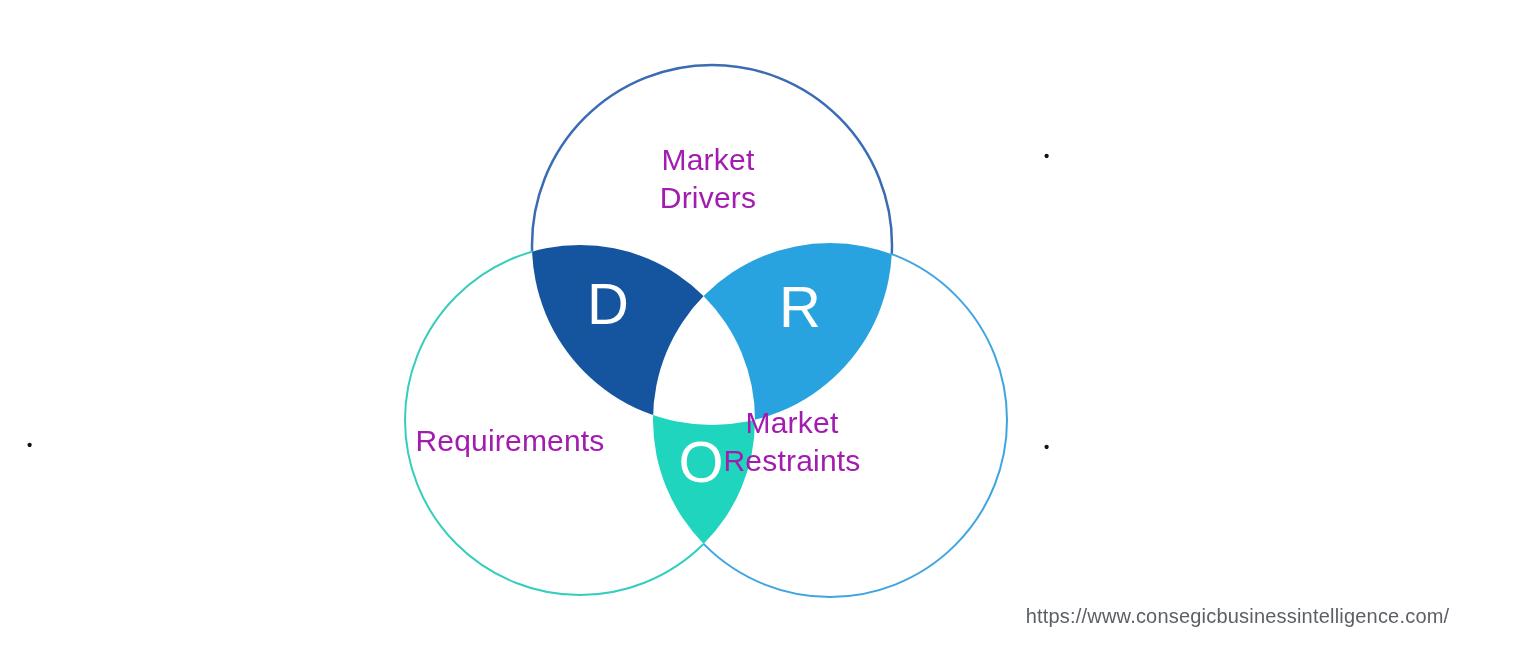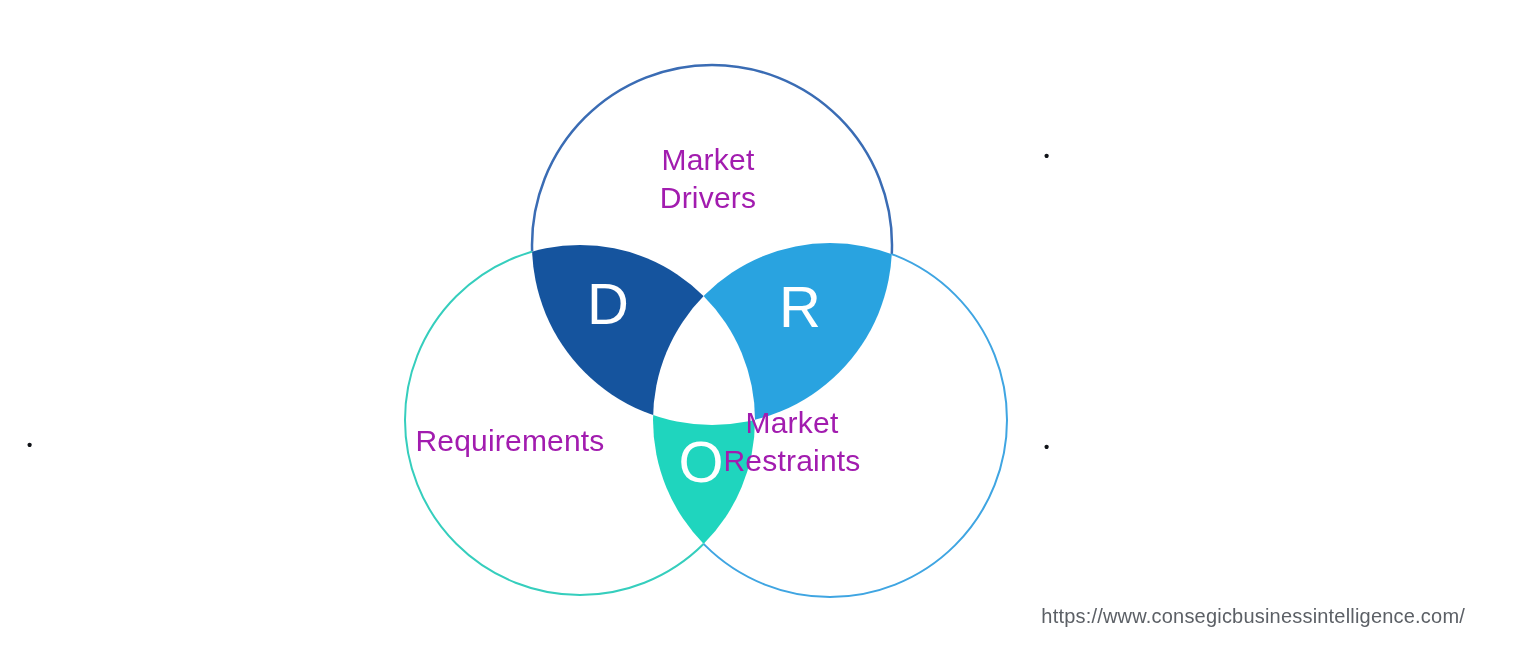--- a/index.html
+++ b/index.html
@@ -66,21 +66,21 @@
     white-space: pre-line;
   }
   #insight-left   { left: 27px;   top: 431px; width: 380px; }
   #insight-right-1{ left: 1044px; top: 142px; width: 460px; }
   #insight-right-2{ left: 1044px; top: 433px; width: 460px; }
 
   .footer-url {
     left: 1010px;
     top: 604px;
     width: 455px;
-    text-align: right;
+    text-align: center;
     color: #5c6066;
     font-size: 20px;
     line-height: 24px;
     letter-spacing: 0.2px;
   }
 </style>
 </head>
 <body>
 
 <div class="canvas">

